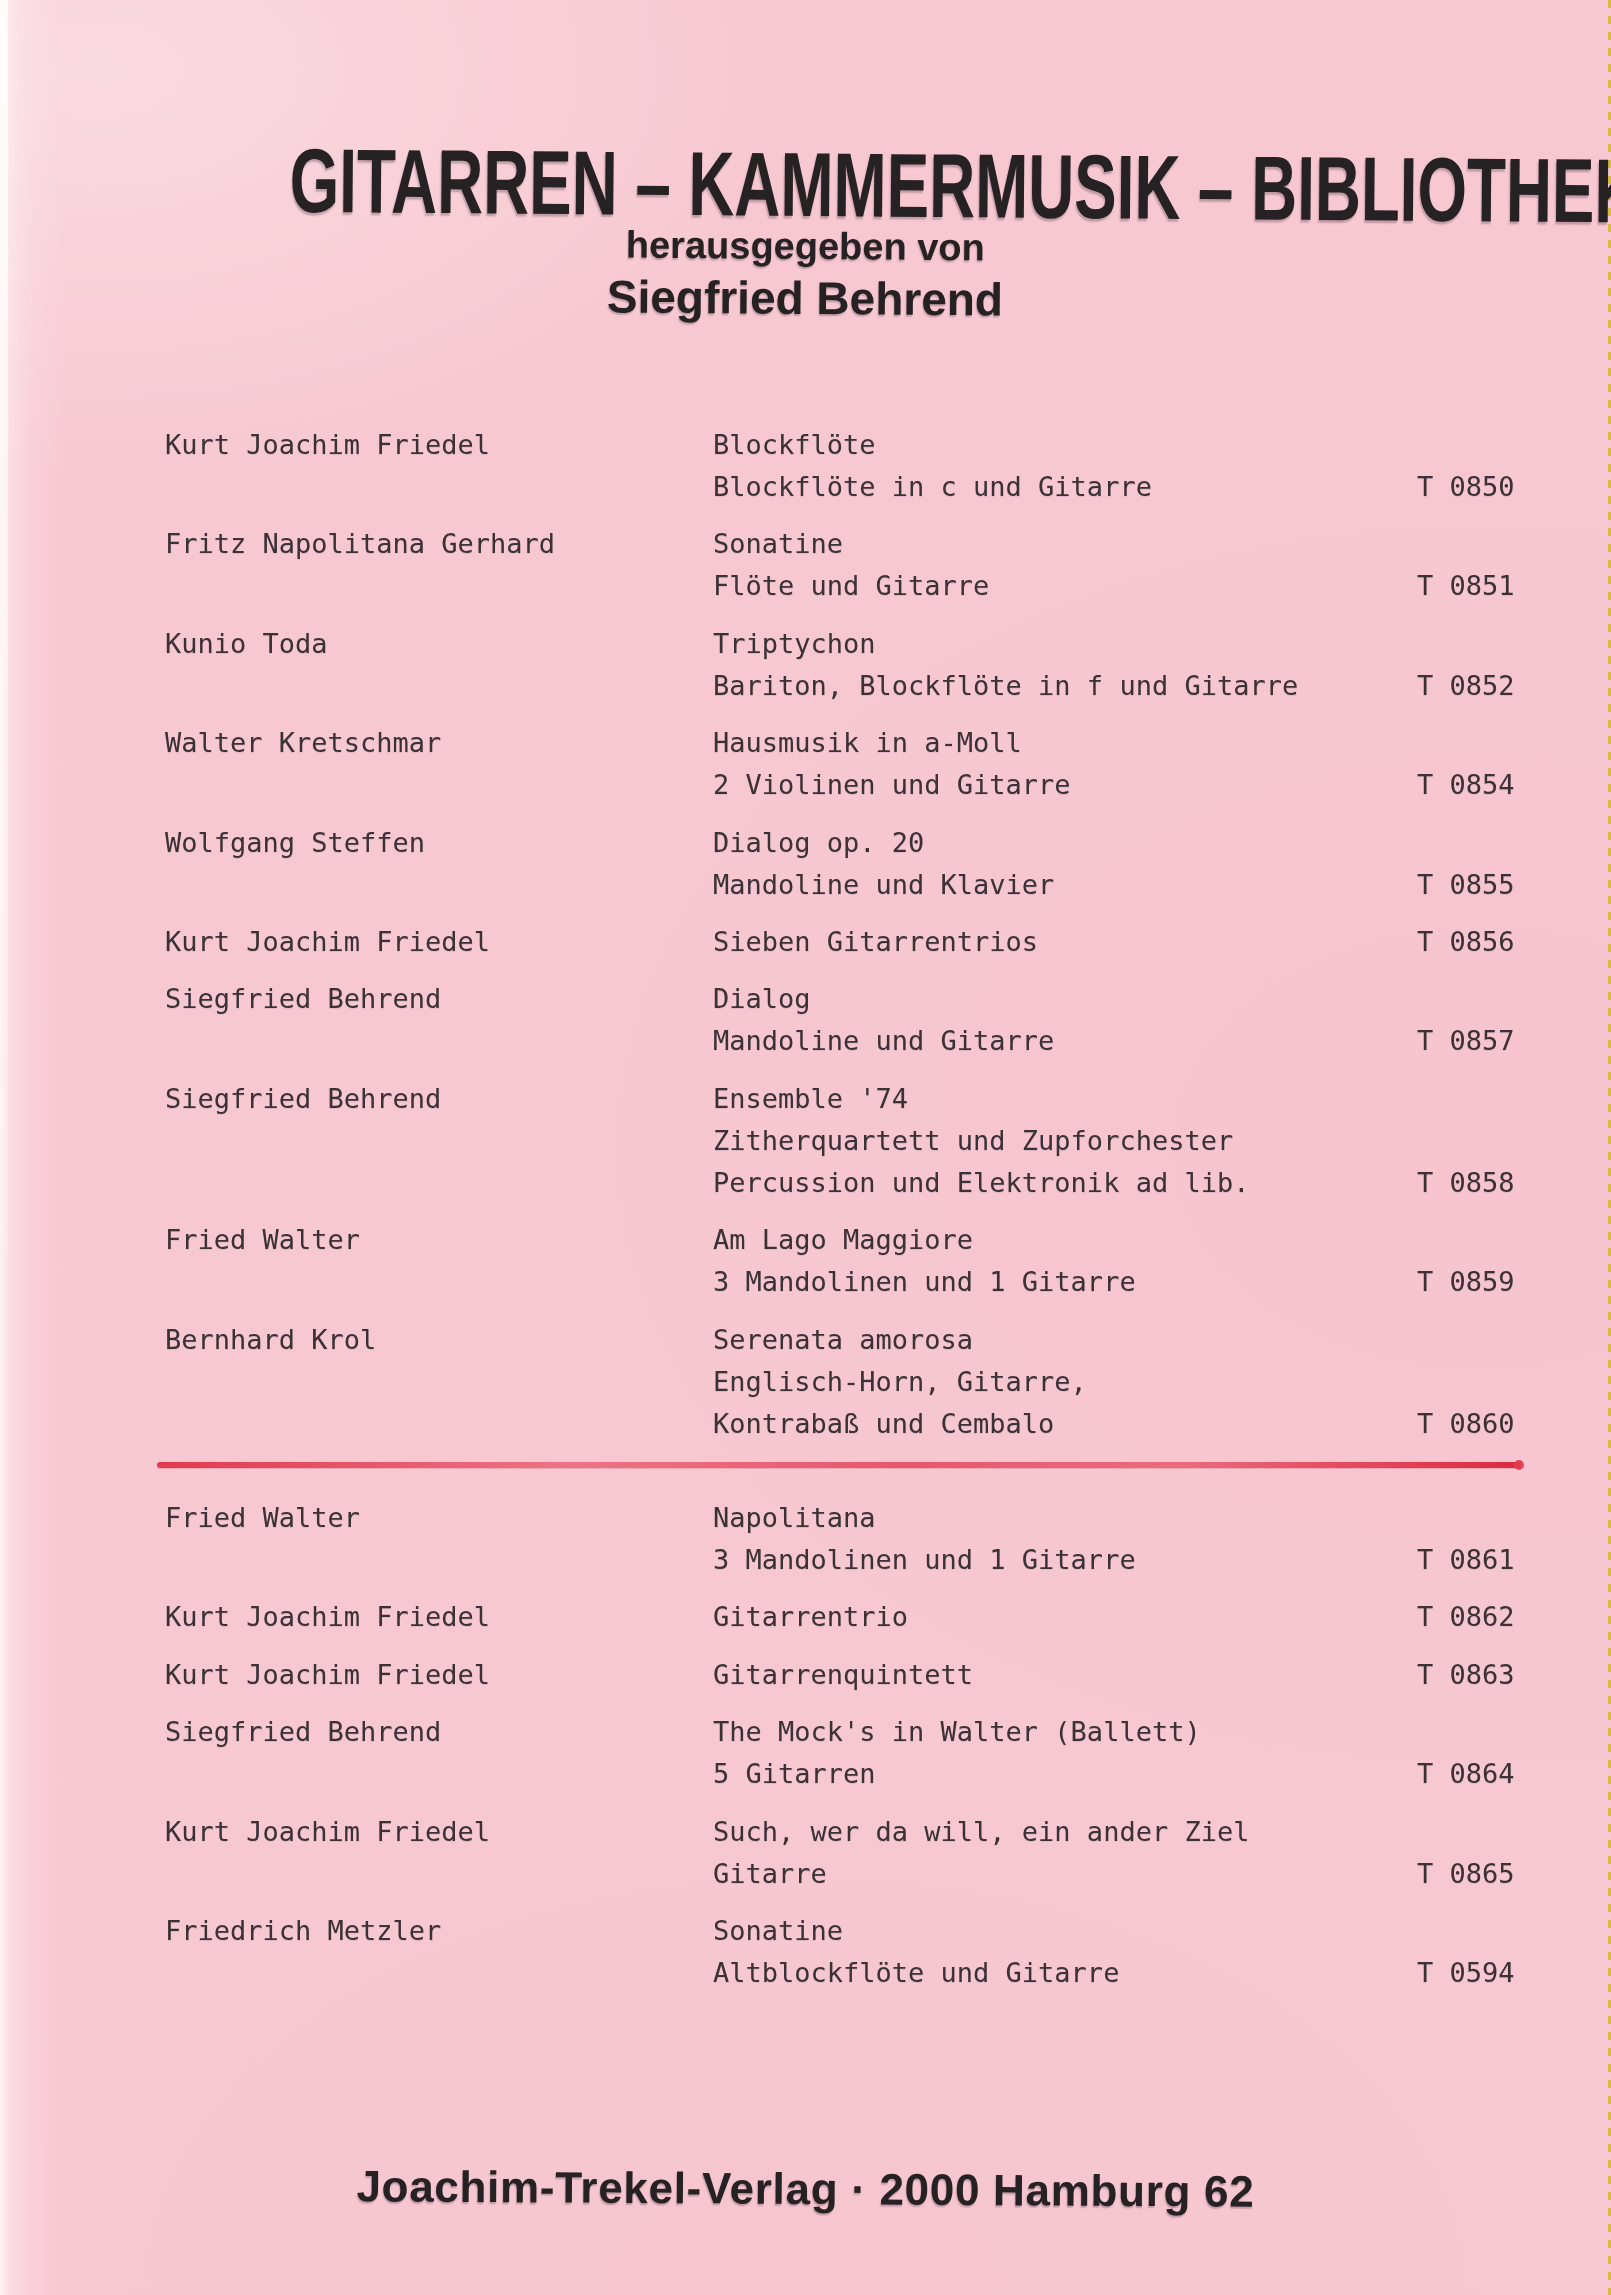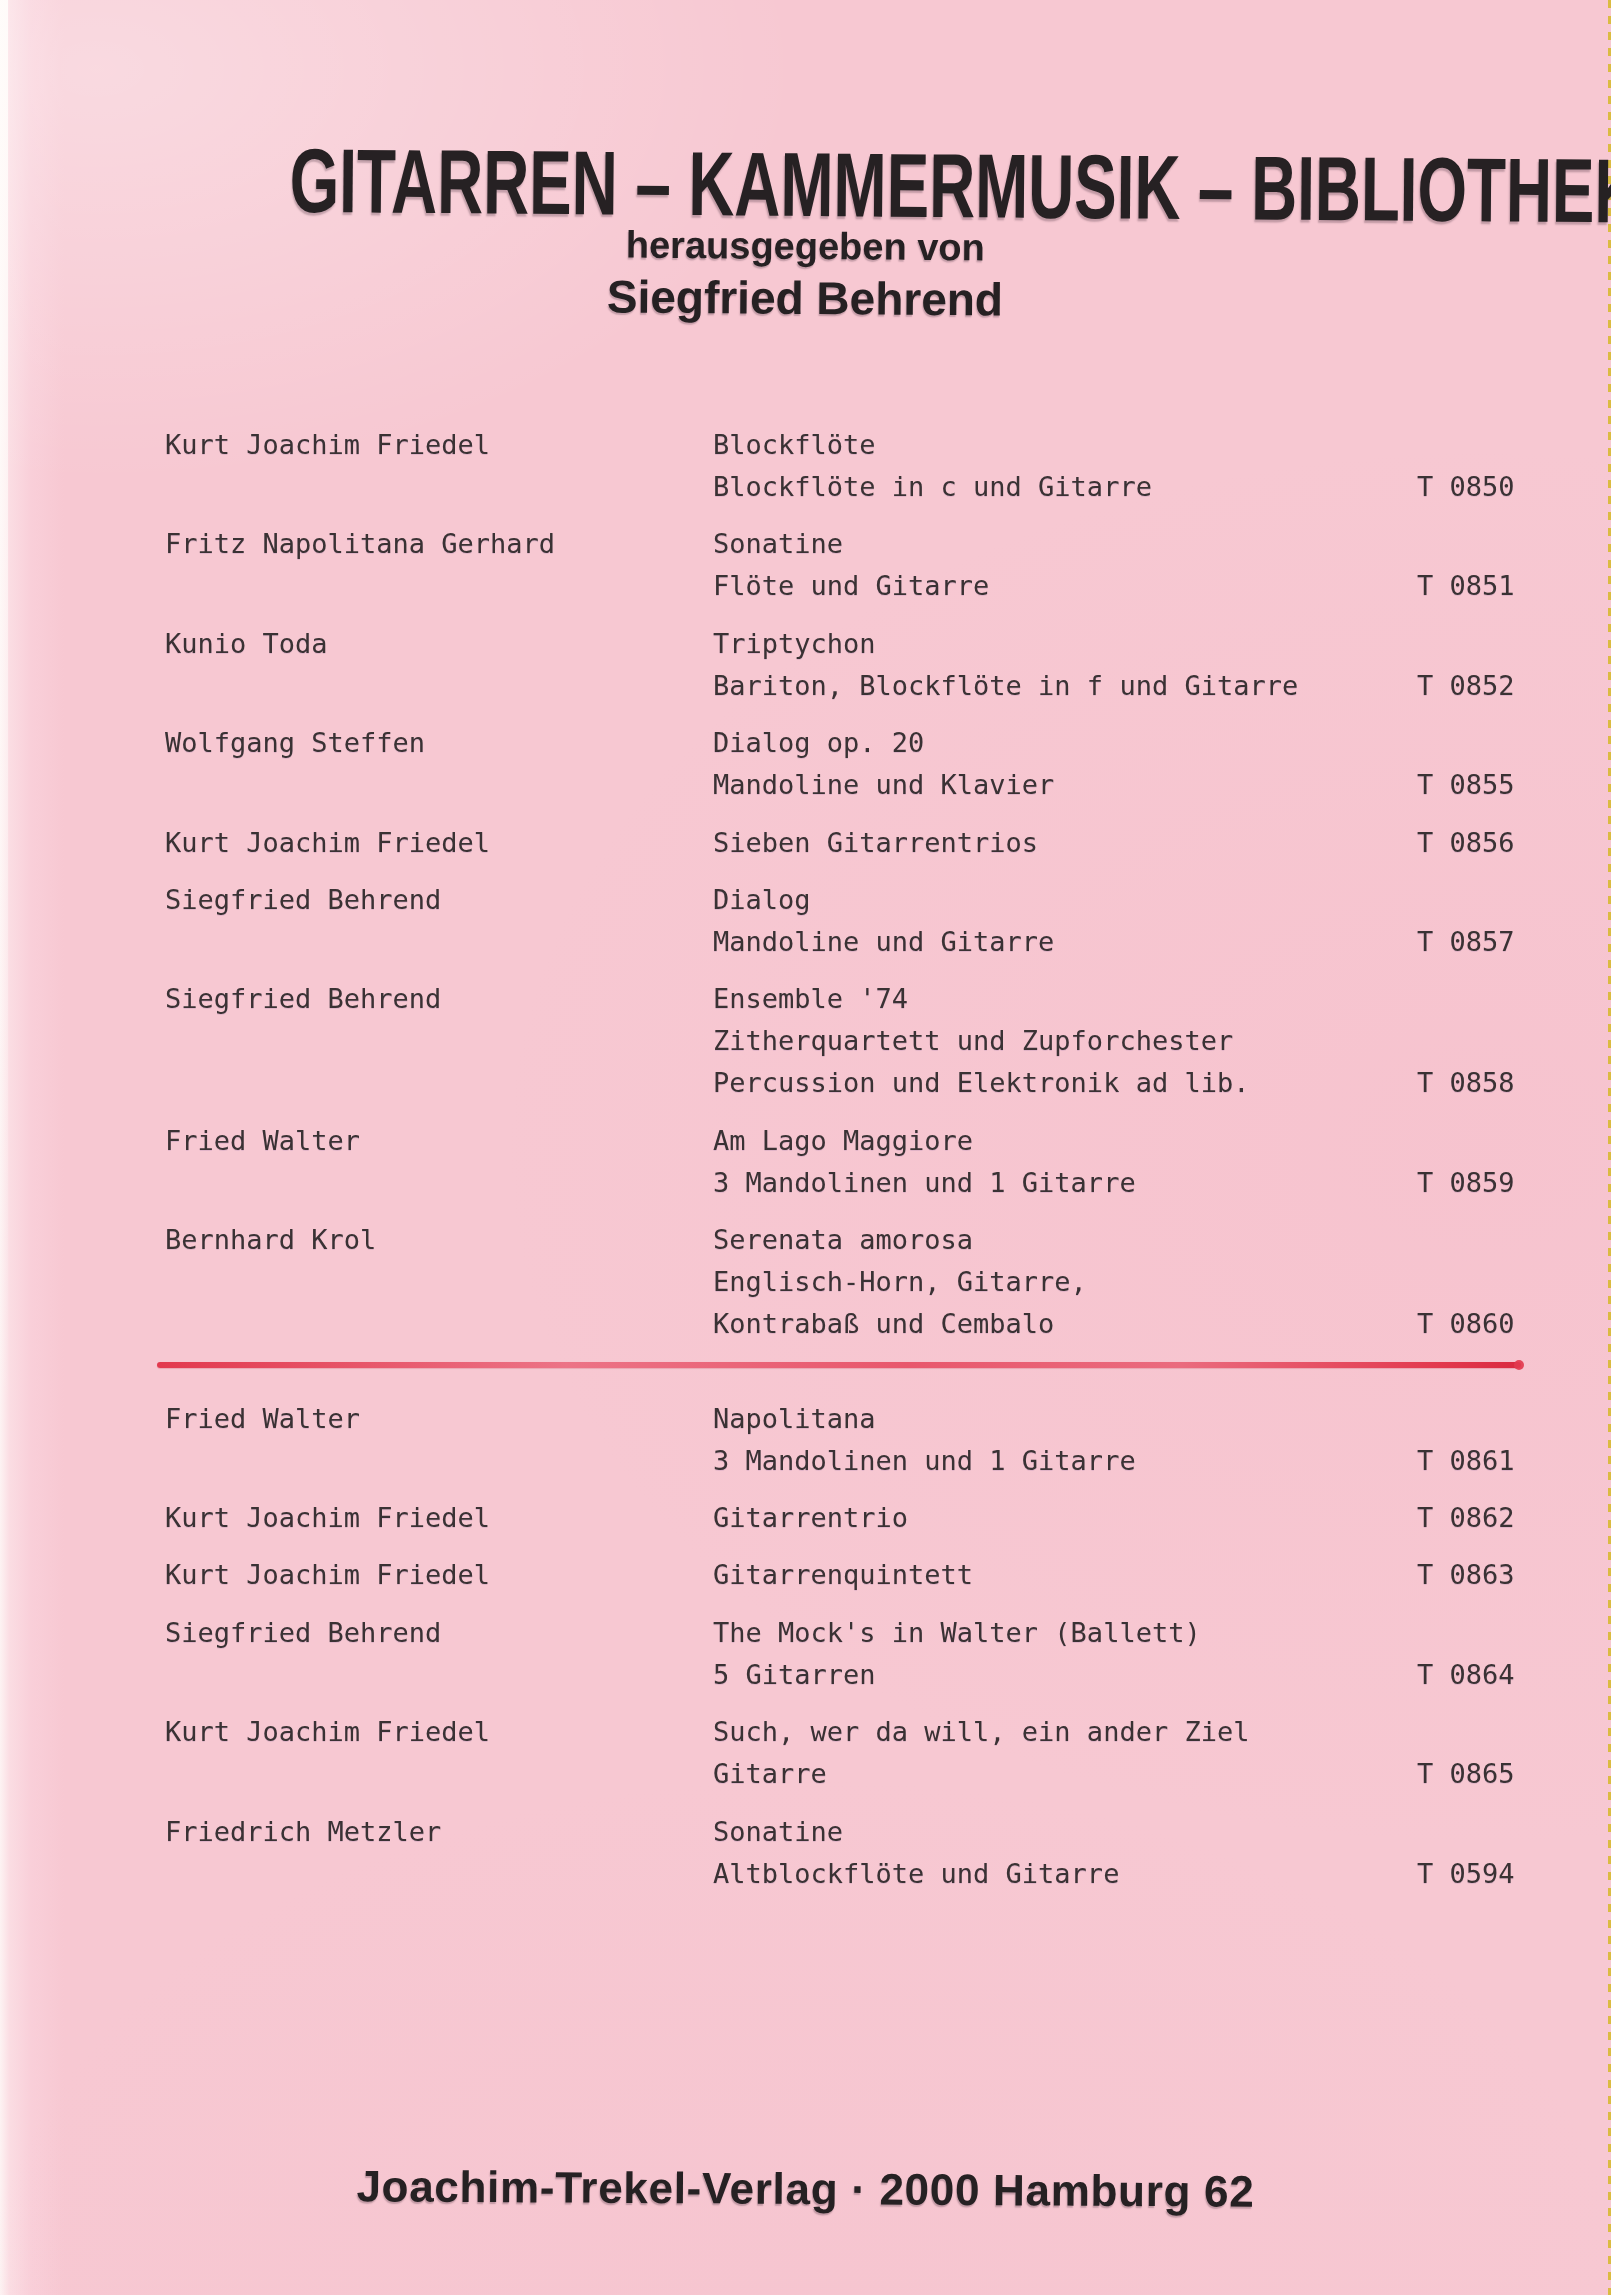--- a/index.html
+++ b/index.html
@@ -130,20 +130,28 @@
   <div class="entry">
     <div class="author">Kunio Toda</div>
     <div class="titles">
           <div>Triptychon</div>
           <div>Bariton, Blockflöte in f und Gitarre</div>
         </div>
     <div class="num">T 0852</div>
   </div>
 
 
+  <div class="entry">
+    <div class="author">Walter Kretschmar</div>
+    <div class="titles">
+          <div>Hausmusik in a-Moll</div>
+          <div>2 Violinen und Gitarre</div>
+        </div>
+    <div class="num">T 0854</div>
+  </div>
 
   <div class="entry">
     <div class="author">Wolfgang Steffen</div>
     <div class="titles">
           <div>Dialog op. 20</div>
           <div>Mandoline und Klavier</div>
         </div>
     <div class="num">T 0855</div>
   </div>
 

